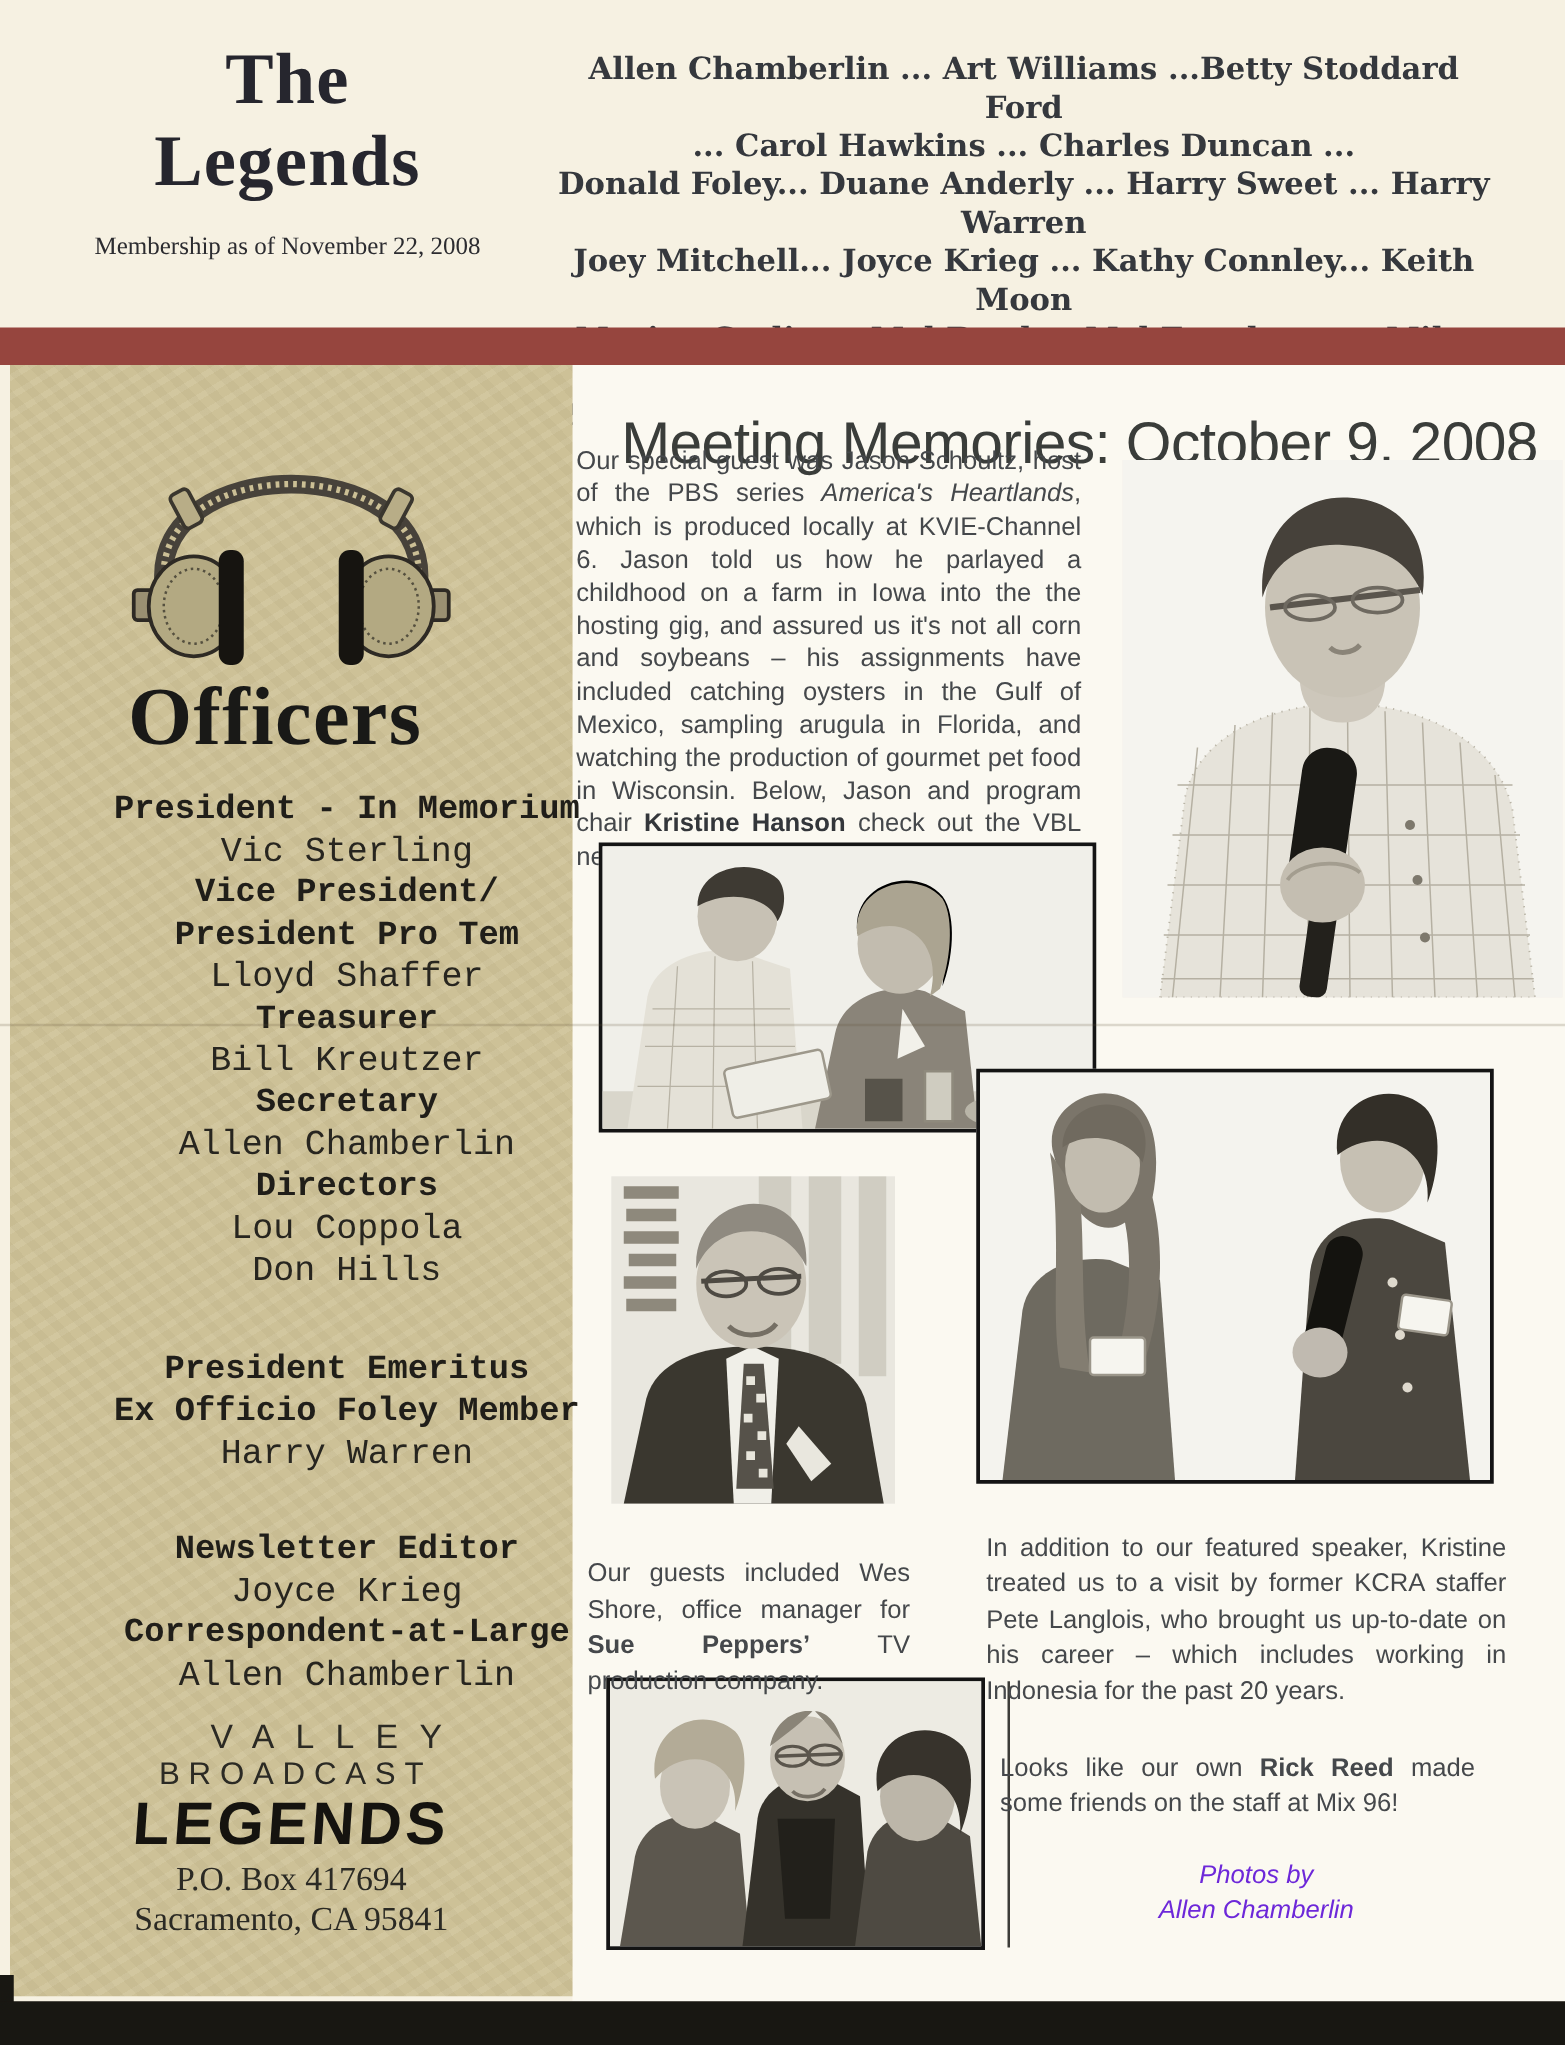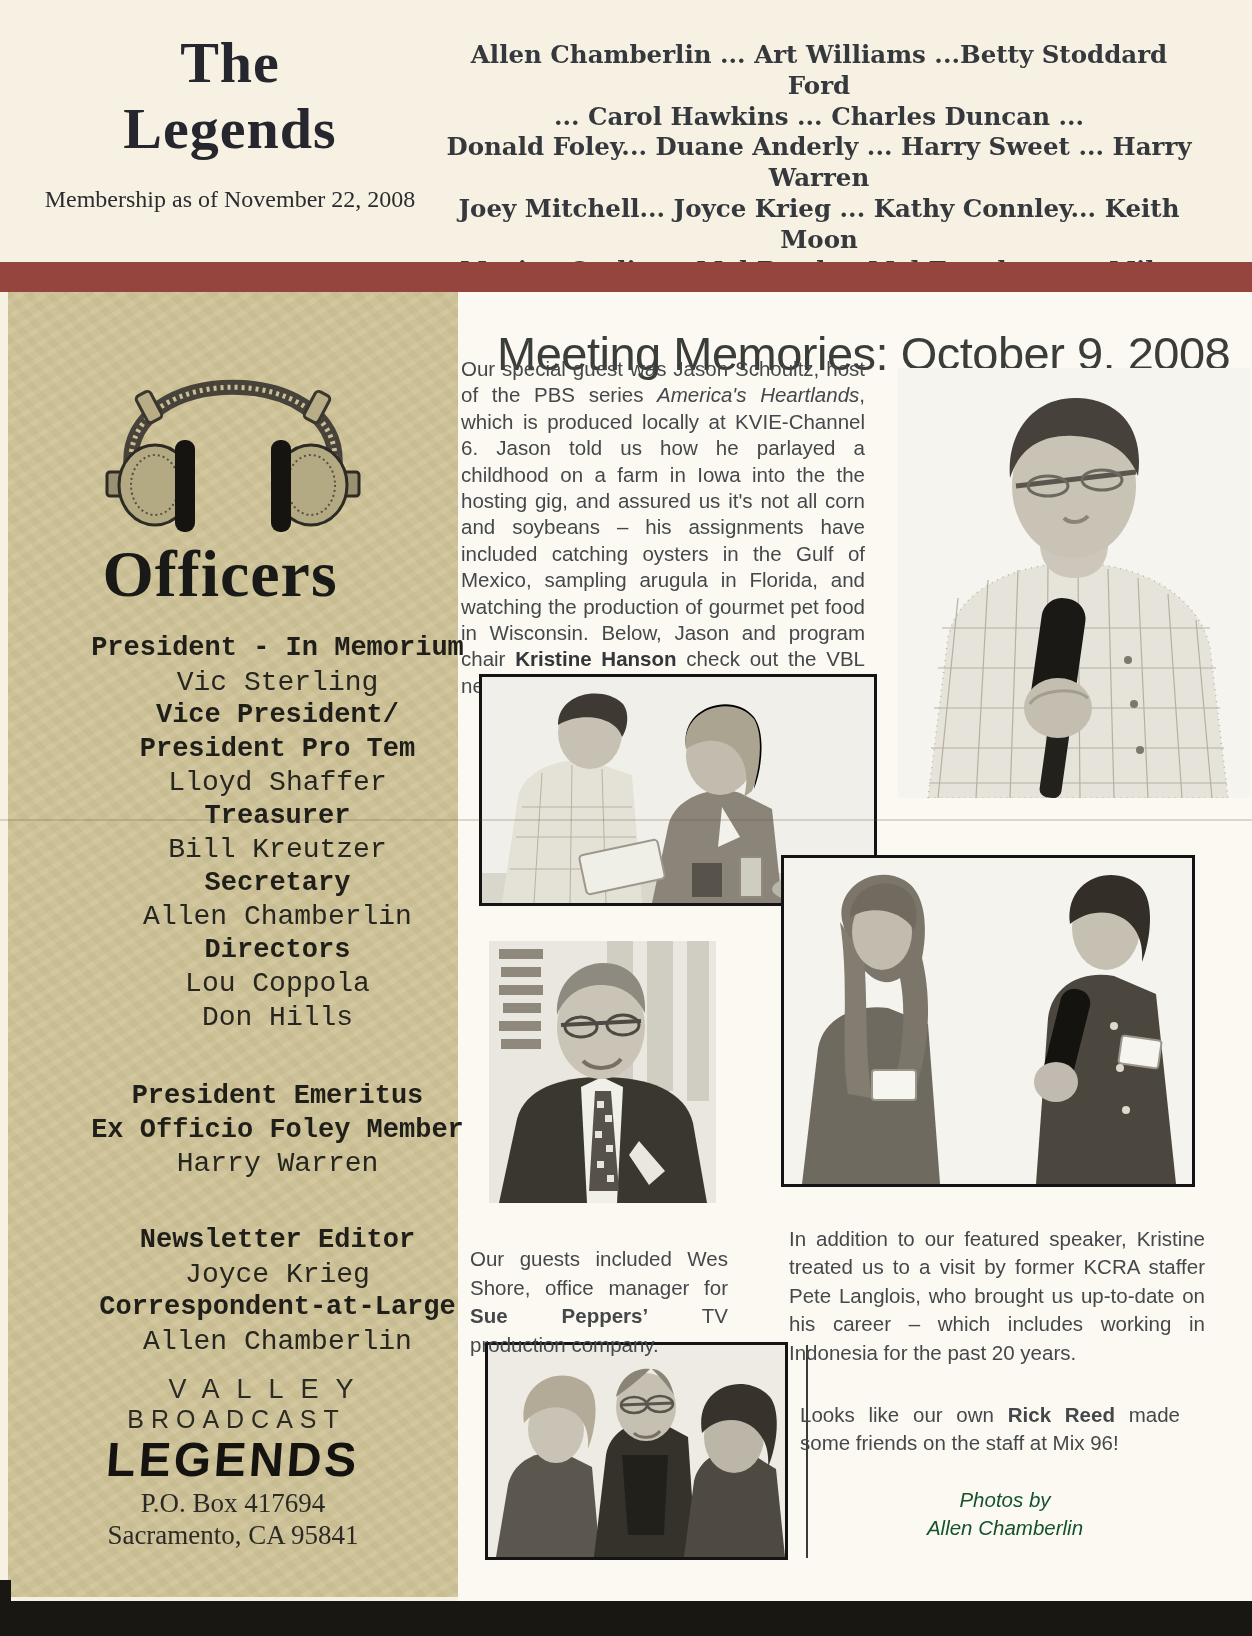--- a/index.html
+++ b/index.html
@@ -4,21 +4,21 @@
 <style>
   html,body{margin:0;padding:0;background:#888;}
   .page{
     position:relative;width:1252px;height:1636px;margin:0 auto;
     background:#f6f1e2;overflow:hidden;
     font-family:"Liberation Sans",sans-serif;color:#3a3a38;
   }
   
   .masthead{position:absolute;left:30px;top:30px;width:400px;text-align:center;}
   .mast-title{font-family:"Liberation Serif",serif;font-weight:600;font-size:58px;line-height:66px;color:#26262e;letter-spacing:1px;}
-  .mast-sub{margin-top:24px;font-family:"Liberation Serif",serif;font-size:24px;color:#2c2c30;}
+  .mast-sub{margin-top:24px;font-family:"Liberation Serif",serif;font-size:20px;color:#2c2c30;}
   .members{position:absolute;left:440px;top:40px;width:758px;text-align:center;
     font-family:"DejaVu Serif",serif;font-weight:600;font-size:24.5px;line-height:30.8px;color:#35383d;}
   
   .bar{position:absolute;left:0;top:262px;width:1252px;height:30px;background:#96453e;}
   
   .main-bg{position:absolute;left:458px;top:292px;width:794px;height:1309px;background:#fbf9f1;}
   
   .sidebar{position:absolute;left:8px;top:292px;width:450px;height:1305px;
     background:#cdc197;
     background-image:repeating-linear-gradient(47deg,rgba(120,108,70,.06) 0 7px,rgba(0,0,0,0) 7px 15px),
@@ -42,21 +42,21 @@
   .headline{position:absolute;left:497px;top:291px;width:720px;
     font-size:47px;letter-spacing:-0.5px;color:#3a3d3a;white-space:nowrap;margin-top:35px;}
   .body-text{position:absolute;left:461px;top:356px;width:404px;margin:0;
     font-size:20.5px;line-height:26.4px;color:#45484b;text-align:justify;}
   .body-text b{color:#33363a;}
   .caption{position:absolute;font-size:20.5px;line-height:28.5px;color:#45484b;text-align:justify;}
   .cap-wes{left:470px;top:1206px;width:258px;margin-top:39px;}
   .cap-pete{left:789px;top:1204px;width:416px;}
   .cap-rick{left:800px;top:1380px;width:380px;}
   .photos-by{position:absolute;left:905px;top:1486px;width:200px;text-align:center;
-    font-style:italic;font-size:20.5px;line-height:28px;color:#14532d;}
+    font-style:italic;font-size:20.5px;line-height:28px;color:#6d28d9;}
   
   .photo{position:absolute;background:#f3f2ec;}
   .bordered{border:3px solid #141414;}
   .photo svg{display:block;width:100%;height:100%;}
   .ph1{left:898px;top:368px;width:352px;height:430px;}
   .ph2{left:479px;top:674px;width:392px;height:226px;}
   .ph3{left:489px;top:941px;width:227px;height:262px;}
   .ph4{left:781px;top:855px;width:408px;height:326px;}
   .ph5{left:485px;top:1342px;width:297px;height:212px;}
   .vrule{position:absolute;left:806px;top:1345px;width:2px;height:213px;background:#3c3c38;}

